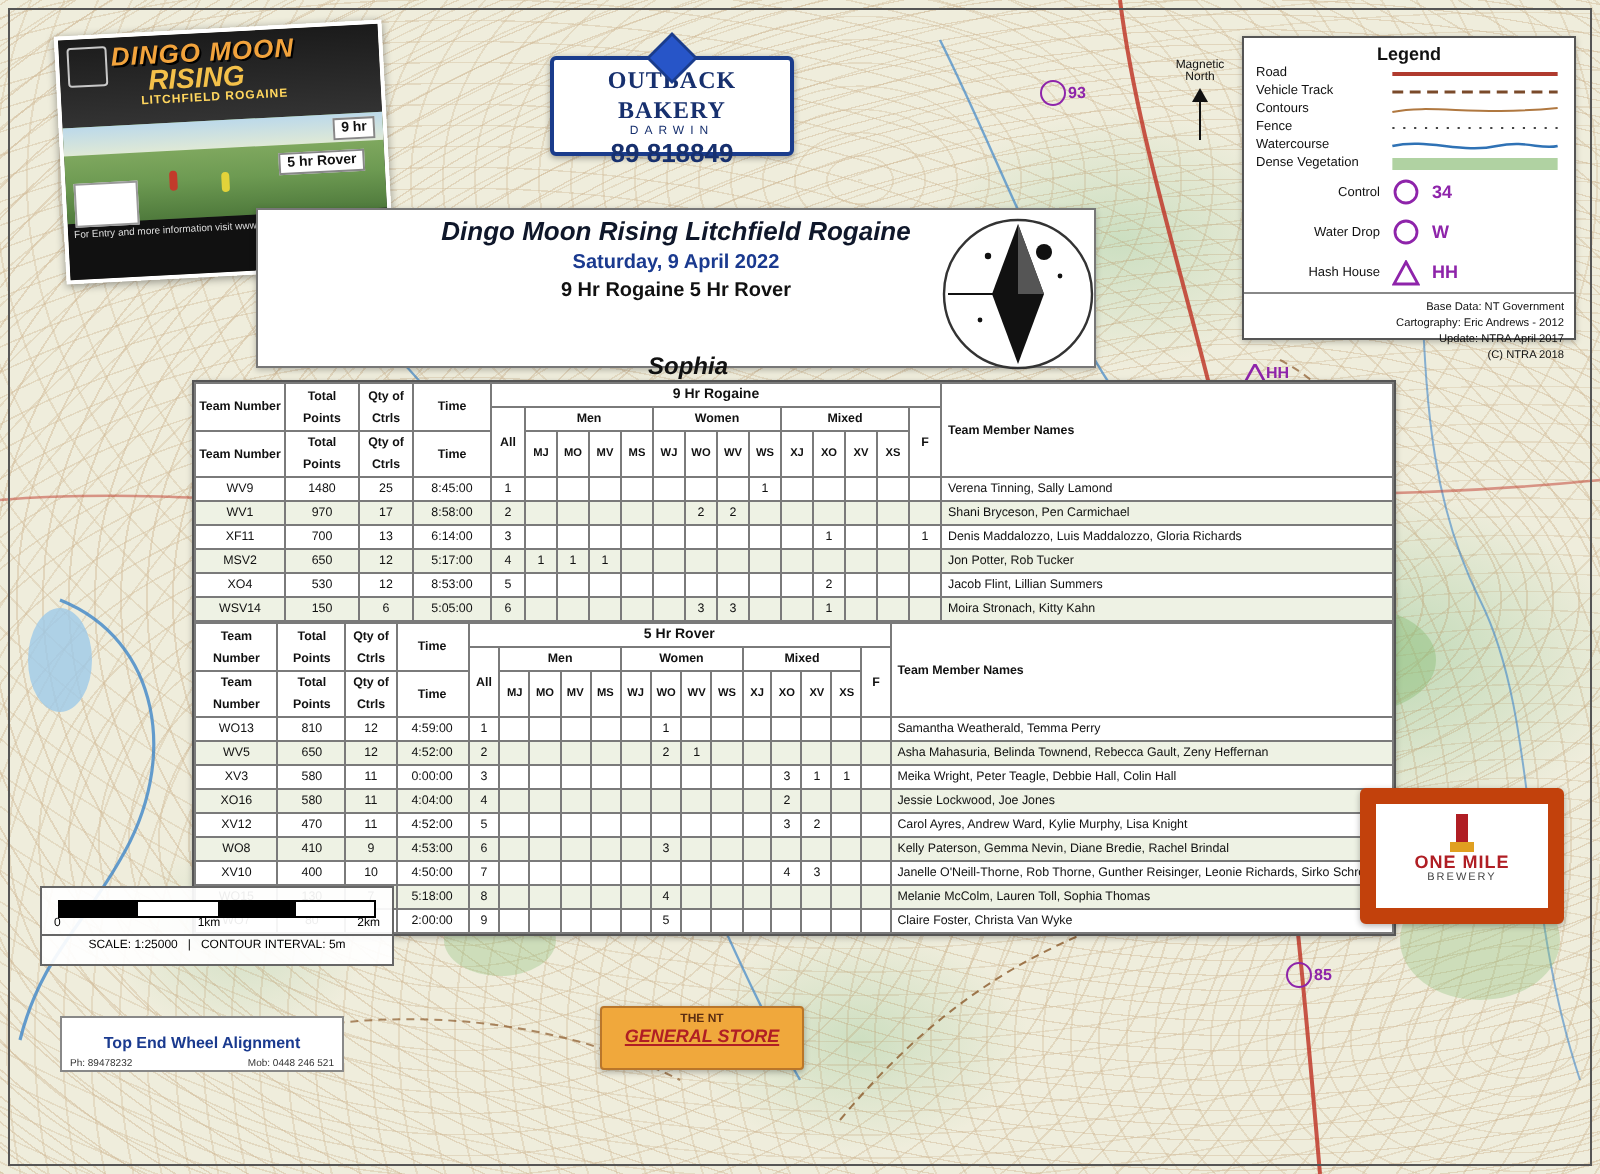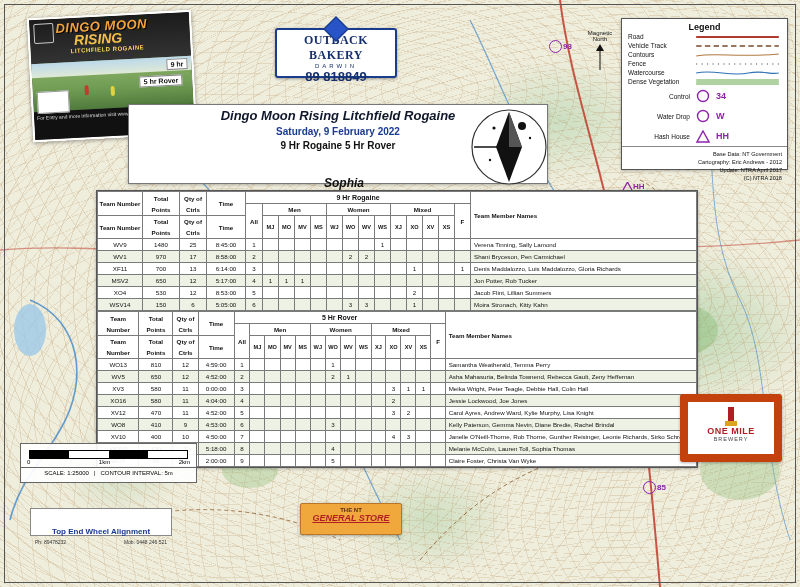--- a/index.html
+++ b/index.html
@@ -111,21 +111,21 @@
   
   #onemile{right:18px;top:394px;width:86px;height:52px;border:8px solid #c2410c;border-radius:3px;background:#fff;
     box-shadow:0 1px 3px rgba(0,0,0,.3);text-align:center;}
   #onemile .om1{font-size:9px;font-weight:bold;color:#b01e24;margin-top:24px;letter-spacing:.5px;}
   #onemile .om2{font-size:5.5px;color:#444;letter-spacing:1px;}
   #ntgs{left:300px;top:503px;width:100px;height:30px;background:#f0a83c;border:1px solid #b9762a;border-radius:2px;
     text-align:center;box-shadow:0 1px 3px rgba(0,0,0,.3);}
   #ntgs .n1{font-size:6px;font-weight:bold;color:#5a2d12;margin-top:3px;}
   #ntgs .n2{font-size:9px;font-weight:bold;color:#b01e24;font-style:italic;text-decoration:underline;}
   #tew{left:30px;top:508px;width:140px;height:26px;background:#fff;border:1px solid #888;}
-  #tew .w1{font-size:8px;font-weight:bold;color:#1a3a8f;text-align:center;margin-top:18px;}
+  #tew .w1{font-size:8px;font-weight:bold;color:#1a3a8f;text-align:center;margin-top:8px;}
   #tew .w2{font-size:5px;color:#333;display:flex;justify-content:space-between;padding:3px 4px 0 4px;}
 
   
   .ctrl{position:absolute;color:#8e24aa;font-weight:bold;font-size:8px;}
   .ctrl .circle{width:11px;height:11px;border:1.3px solid #8e24aa;border-radius:50%;display:inline-block;vertical-align:middle;}
   .ctrl .num{margin-left:1px;vertical-align:middle;}
   .hh{position:absolute;color:#8e24aa;font-weight:bold;font-size:8px;}
 </style>
 </head>
 <body>
@@ -149,21 +149,21 @@
 
   <ellipse cx="30" cy="330" rx="16" ry="26" fill="#9ec9e8" opacity=".8"></ellipse>
 
   <ellipse cx="680" cy="330" rx="38" ry="26" fill="#8fbf7a" opacity=".45"></ellipse>
   <ellipse cx="470" cy="150" rx="34" ry="22" fill="#8fbf7a" opacity=".35"></ellipse>
   <ellipse cx="250" cy="470" rx="28" ry="18" fill="#8fbf7a" opacity=".35"></ellipse>
   <ellipse cx="740" cy="470" rx="40" ry="30" fill="#8fbf7a" opacity=".35"></ellipse>
 </svg>
 <div class="borderframe"></div>
 
-<div class="ctrl" style="left:549px;top:40px;">
+<div class="ctrl" style="left:520px;top:40px;">
   <span class="circle"></span><span class="num">93</span>
 </div>
 <div class="ctrl" style="left:600px;top:190px;">
   <span class="circle"></span><span class="num">34</span>
 </div>
 <div class="hh" style="left:622px;top:182px;">
   <svg width="11" height="10" style="vertical-align:middle">
       <polygon points="5.5,0 11,10 0,10" fill="none" stroke="#8e24aa" stroke-width="1.3"></polygon>
     </svg><span>HH</span>
 </div>
@@ -212,21 +212,21 @@
     <polygon points="17,0 30,13 17,26 4,13" fill="#1a3c8c"></polygon>
     <polygon points="17,2 28,13 17,24 6,13" fill="#2a5bd7" opacity=".8"></polygon>
   </svg>
   <div class="b1">OUTBACK BAKERY</div>
   <div class="b2">DARWIN</div>
   <div class="b3">89 818849</div>
 </div>
 
 <div id="titleblock" class="panel">
   <div class="t2">Dingo Moon Rising Litchfield Rogaine</div>
-  <div class="t3">Saturday, 9 February 2022</div>
+  <div class="t3">Saturday, 9 April 2022</div>
   <div class="t4">9 Hr Rogaine  5 Hr Rover</div>
 </div>
 
 <svg id="compass" viewBox="0 0 78 78">
   <circle cx="39" cy="39" r="37" fill="#ffffff" stroke="#333" stroke-width="1.2"></circle>
   <path d="M39 4 L52 39 L39 74 L26 39 Z" fill="#111"></path>
   <path d="M39 4 L52 39 L39 39 Z" fill="#555"></path>
   <path d="M4 39 L39 39 L4 39 Z" stroke="#111" stroke-width="1"></path>
   <circle cx="52" cy="18" r="4" fill="#111"></circle>
   <circle cx="24" cy="20" r="1.6" fill="#111"></circle>

